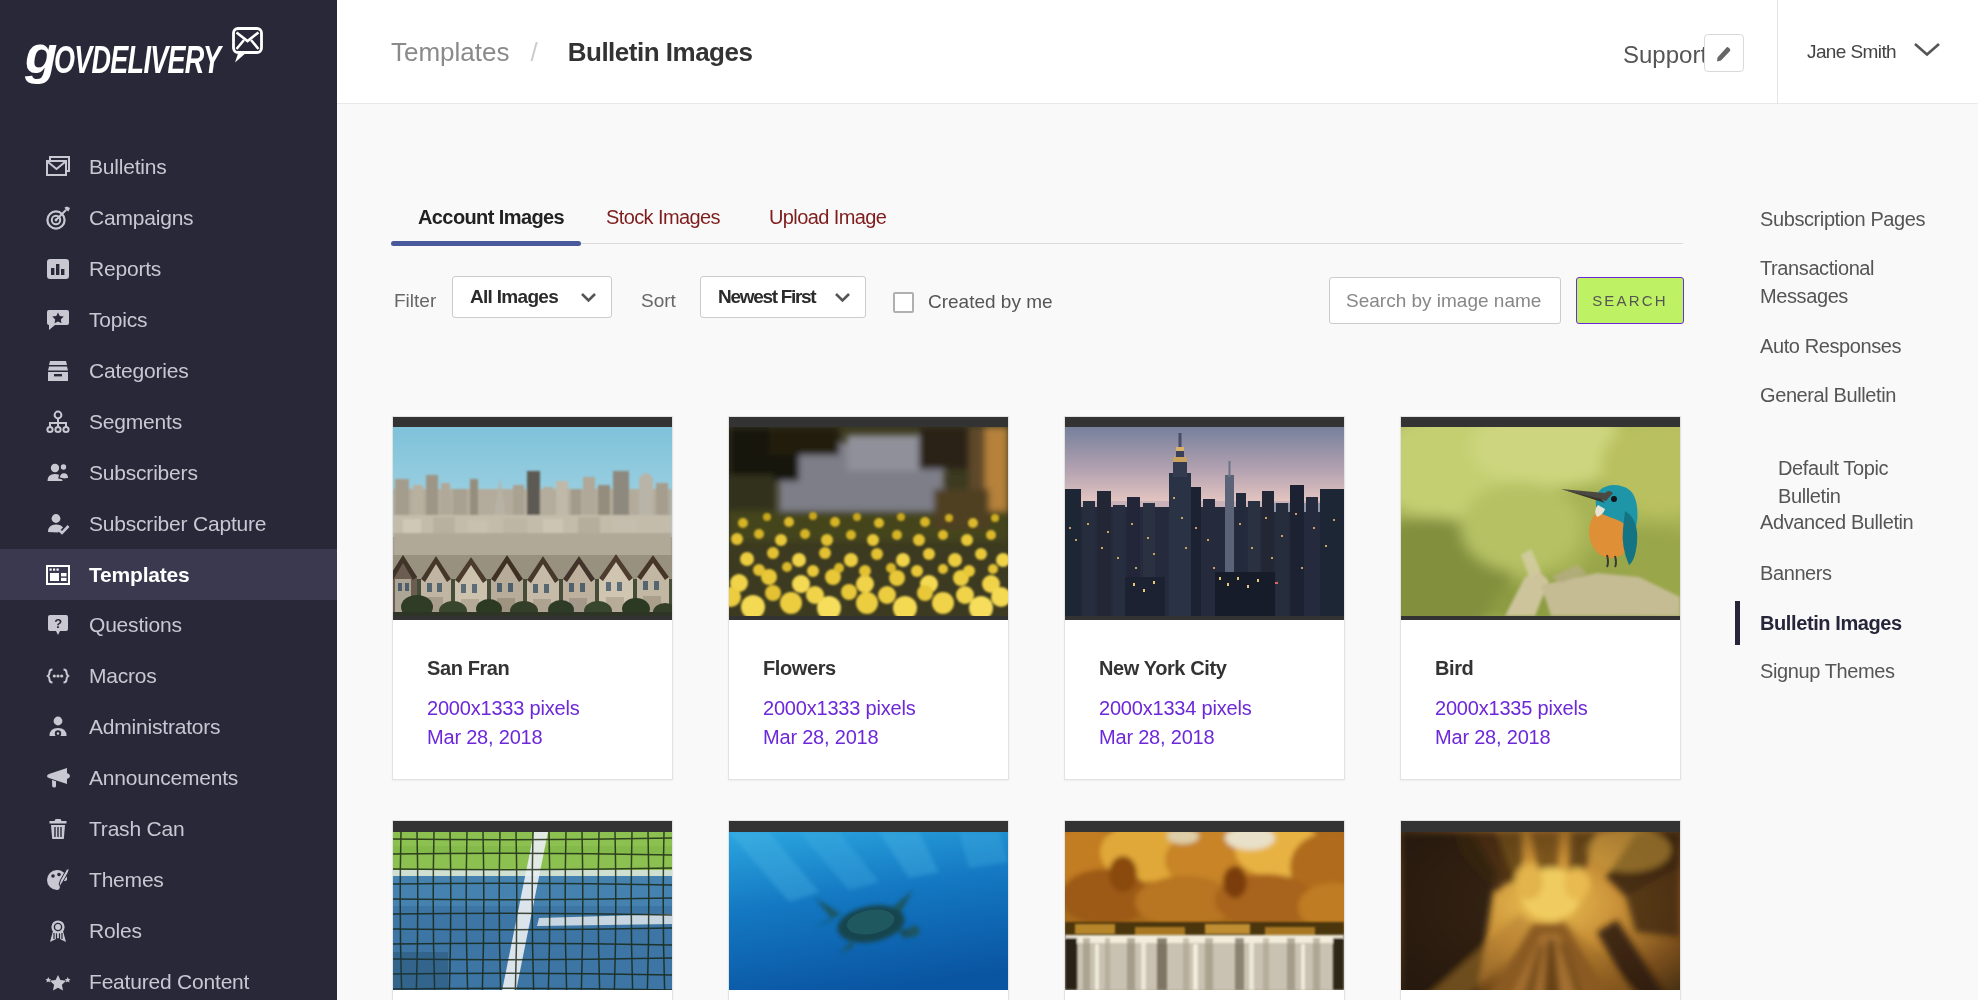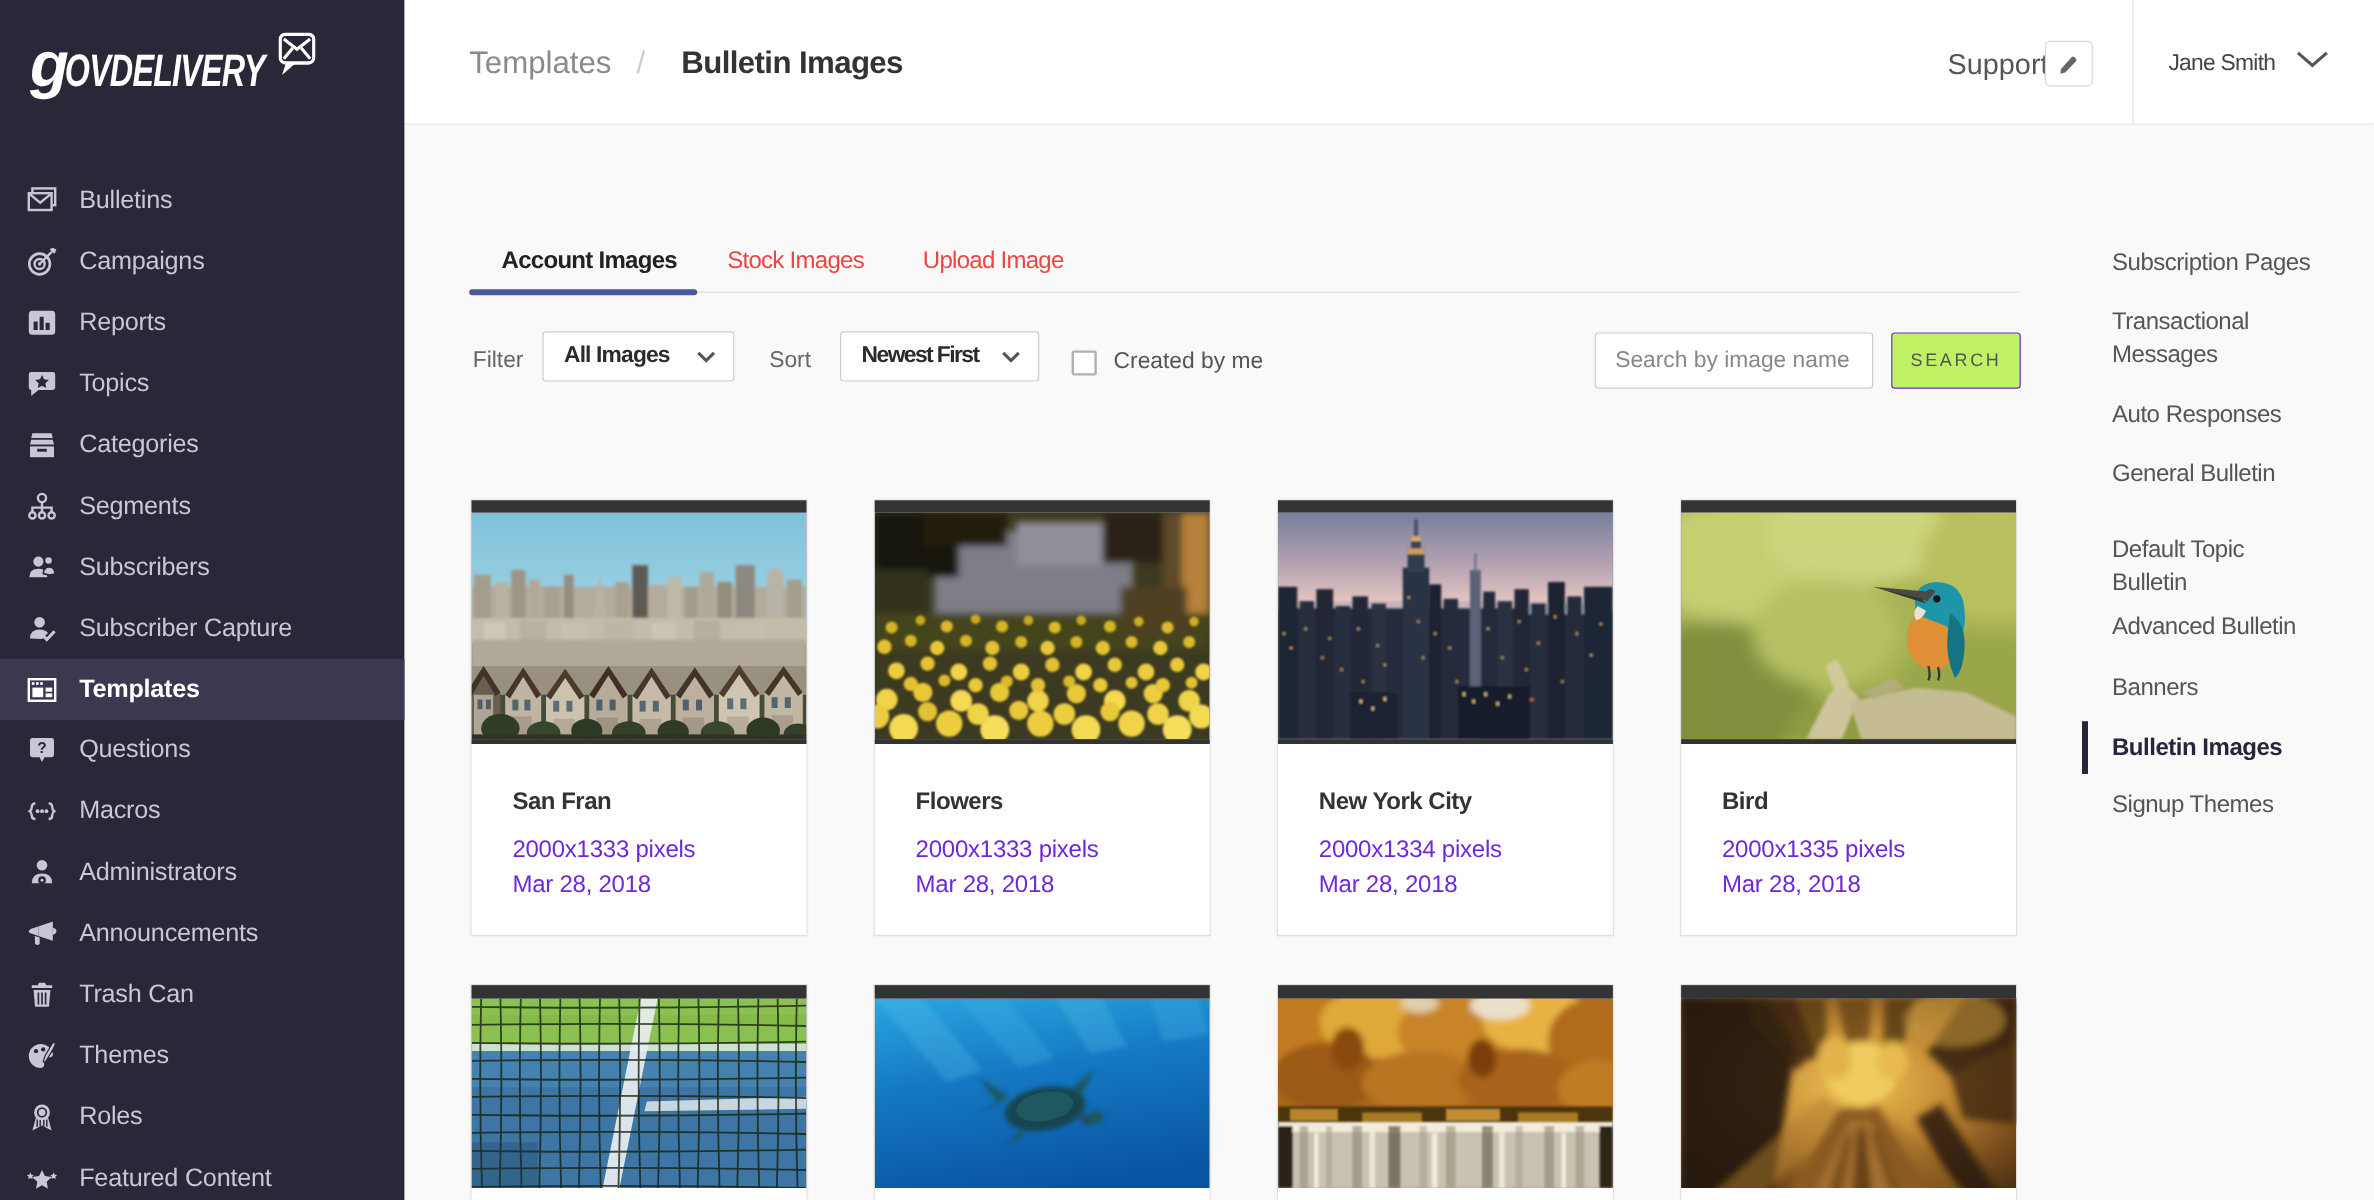--- a/index.html
+++ b/index.html
@@ -2,39 +2,39 @@
 <html><head>
 <meta charset="utf-8">
 <style>
 * { margin:0; padding:0; box-sizing:border-box; }
 html,body { width:1978px; height:1000px; overflow:hidden; font-family:"Liberation Sans", sans-serif; }
 body { position:relative; background:#f9f9f9; }
 
 
 .sidebar { position:absolute; left:0; top:0; width:337px; height:1000px; background:#292838; }
 .menu { position:absolute; left:0; top:142px; width:337px; }
-.mitem { height:50.9px; display:flex; align-items:center; color:#c9c8d2; font-size:21px; letter-spacing:-0.2px; }
+.mitem { height:50.9px; display:flex; align-items:center; color:#c9c8d2; font-size:21px; letter-spacing:-0.2px;padding-left:23px; }
 .mitem .mi { width:26px; height:26px; margin-left:22px; margin-right:18px; flex:none; }
 .mitem.active { background:#3a3950; color:#ffffff; font-weight:bold; }
 .mitem svg { display:block; }
 
 
 .topbar { position:absolute; left:337px; top:0; width:1872px; height:104px; background:#fff; border-bottom:1px solid #e9e9e9; }
 .crumb { position:absolute; left:54px; top:37px; font-size:26px; color:#8a8a8a; white-space:nowrap; }
 .crumb b { color:#333; font-weight:bold; letter-spacing:-0.5px; }
 .crumb .sep { color:#ccc; padding:0 30px 0 21px; }
 .support { position:absolute; left:1286px; top:41px; font-size:24px; color:#555; }
 .pencilbtn { position:absolute; left:1367px; top:34px; width:40px; height:38px; border:1px solid #d9d9d9; border-radius:4px; background:#fff; display:flex; align-items:center; justify-content:center; }
 .topdivider { position:absolute; left:1440px; top:0; width:1px; height:104px; background:#e4e4e4; }
 .user { position:absolute; left:1470px; top:41px; font-size:19px; color:#444; letter-spacing:-0.6px; }
 .user svg { margin-left:16px; vertical-align:1px; }
 
 
 .tabs { position:absolute; left:392px; top:206px; font-size:20px; letter-spacing:-0.6px; }
-.tab { position:absolute; top:0; white-space:nowrap; color:#ef4444; }
+.tab { position:absolute; top:0; white-space:nowrap; color:#7f1d1d; }
 .tab.t1 { left:26px; color:#222; font-weight:bold; }
 .tab.t2 { left:214px; }
 .tab.t3 { left:377px; }
 .tabline { position:absolute; left:392px; top:243px; width:1291px; height:1px; background:#dcdcdc; }
 .tabunder { position:absolute; left:391px; top:241px; width:190px; height:5px; background:#4a589c; border-radius:2.5px; }
 
 
 .lbl { position:absolute; font-size:19px; color:#666; }
 .selbox { position:absolute; top:276px; height:42px; border:1px solid #ccc; border-radius:3px; background:#fff; display:flex; align-items:center; }
 .selbox .txt { padding-left:17px; font-size:19px; font-weight:bold; color:#2b2b2b; letter-spacing:-0.7px; white-space:nowrap; }
@@ -755,18 +755,18 @@
     <path d="M120 169 L138 112 L143 114 L133 169 Z" fill="#6a4418" opacity="0.7"></path>
     <path d="M176 169 L158 112 L163 110 L188 169 Z" fill="#6a4418" opacity="0.7"></path>
   </g>
 </svg></div>
   </div>
 
 <div class="rnav" style="top:205px;">Subscription Pages</div>
 <div class="rnav" style="top:254px;">Transactional<br>Messages</div>
 <div class="rnav" style="top:332px;">Auto Responses</div>
 <div class="rnav" style="top:381px;">General Bulletin</div>
-<div class="rnav" style="top:444px;">Default Topic<br>Bulletin</div>
+<div class="rnav" style="top:454px;margin-left:18px;">Default Topic<br>Bulletin</div>
 <div class="rnav" style="top:508px;">Advanced Bulletin</div>
 <div class="rnav" style="top:559px;">Banners</div>
 <div class="rbar"></div>
 <div class="rnav active" style="top:609px;">Bulletin Images</div>
 <div class="rnav" style="top:657px;">Signup Themes</div>
 
 </body></html>

